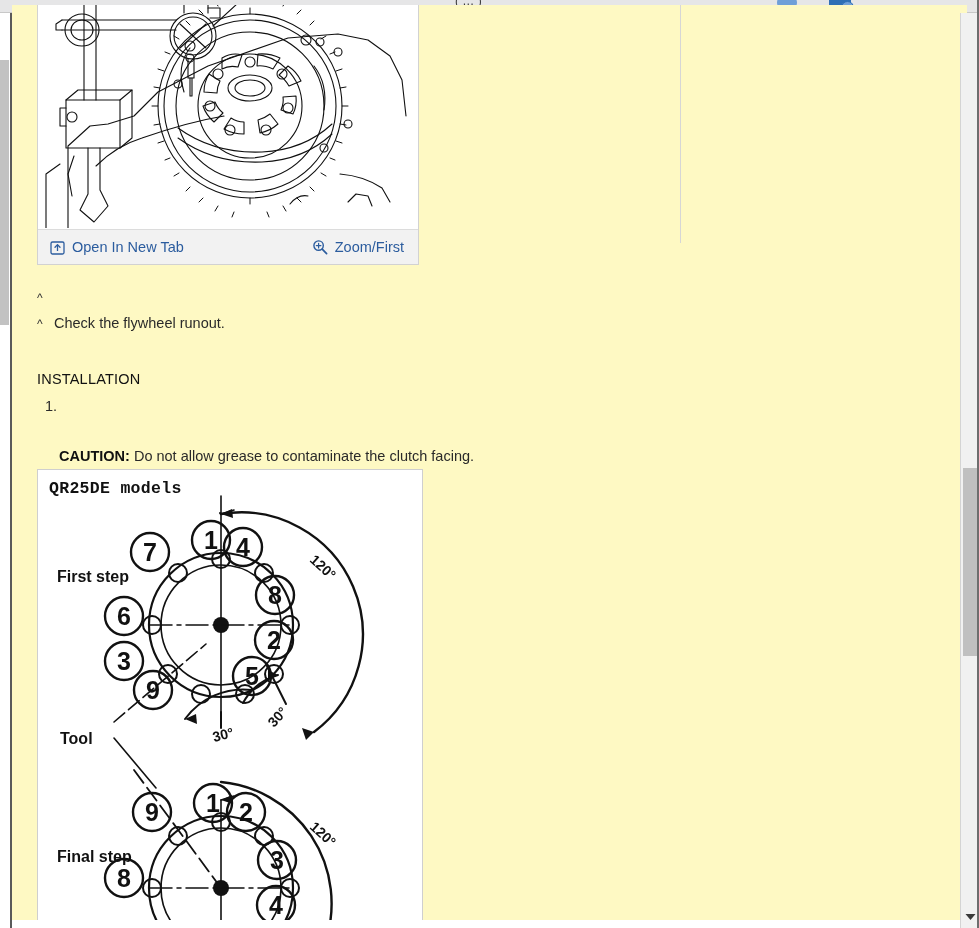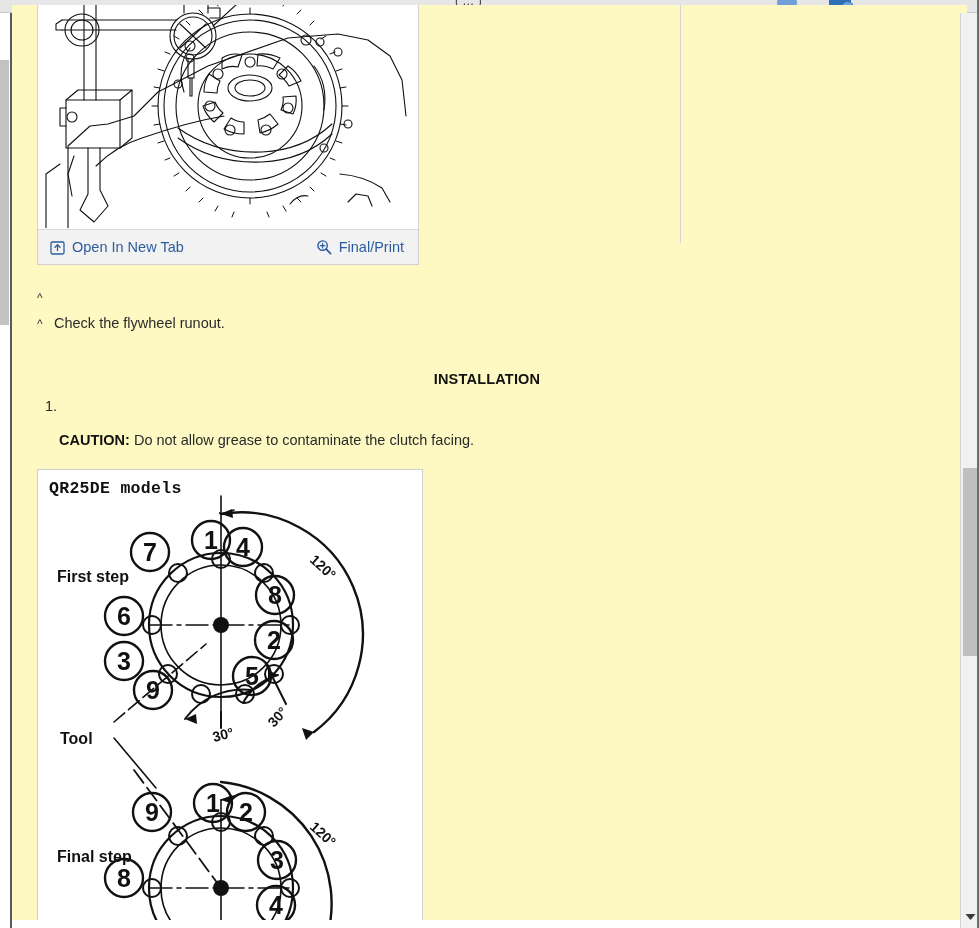--- a/index.html
+++ b/index.html
@@ -88,31 +88,31 @@
 
   
   .body-text { position:absolute; left:25px; top:282px; width:900px; color:#222; }
   .bullet-row {
     display:flex; align-items:baseline; gap:8px;
     font-size:14.5px; line-height:22px; color:#2a2a2a;
     margin-bottom:3px;
   }
   .bullet-mark { font-size:12px; color:#333; width:9px; flex:0 0 auto; }
   .sec-head {
-    font-size:14.5px; font-weight:bold; color:#111;
-    margin-top:36px; margin-bottom:9px; letter-spacing:0.2px;text-align:center;
+    font-size:14.5px; font-weight:normal; color:#111;
+    margin-top:36px; margin-bottom:9px; letter-spacing:0.2px;
   }
   .num-item {
     display:flex; align-items:baseline; gap:7px;
     font-size:14.5px; line-height:21px; color:#2a2a2a;
     padding-left:8px;
   }
   .caution {
     font-size:14.5px; line-height:21px; color:#2a2a2a;
-    margin-top:13px; padding-left:22px;
+    margin-top:29px; padding-left:22px;
   }
   .caution b { color:#111; }
 
   
   .figure2 {
     position:absolute; left:25px; top:464px;
     width:386px; height:480px;
     background:#fff;
     border:1px solid #cfcfcf;
     overflow:hidden;
@@ -265,21 +265,21 @@
             <path d="M5 7.3 L7.5 4.6 L10 7.3" fill="none" stroke="#2b5c9e" stroke-width="1.3" stroke-linecap="round" stroke-linejoin="round"></path>
           </svg>
           <span>Open In New Tab</span>
         </span>
         <span class="fig-link">
           <svg width="16" height="16" viewBox="0 0 16 16">
             <circle cx="6.6" cy="6.6" r="4.7" fill="none" stroke="#2b5c9e" stroke-width="1.4"></circle>
             <path d="M10.2 10.2 L14.6 14.6" stroke="#2b5c9e" stroke-width="1.7" stroke-linecap="round"></path>
             <path d="M6.6 4.3 L6.6 8.9 M4.3 6.6 L8.9 6.6" stroke="#2b5c9e" stroke-width="1.2" stroke-linecap="round"></path>
           </svg>
-          <span>Final/Print</span>
+          <span>Zoom/First</span>
         </span>
       </div>
     </div>
 
     <div class="body-text">
 
       <div class="bullet-row">
         <span class="bullet-mark">^</span>
       </div>
       <div class="bullet-row">

